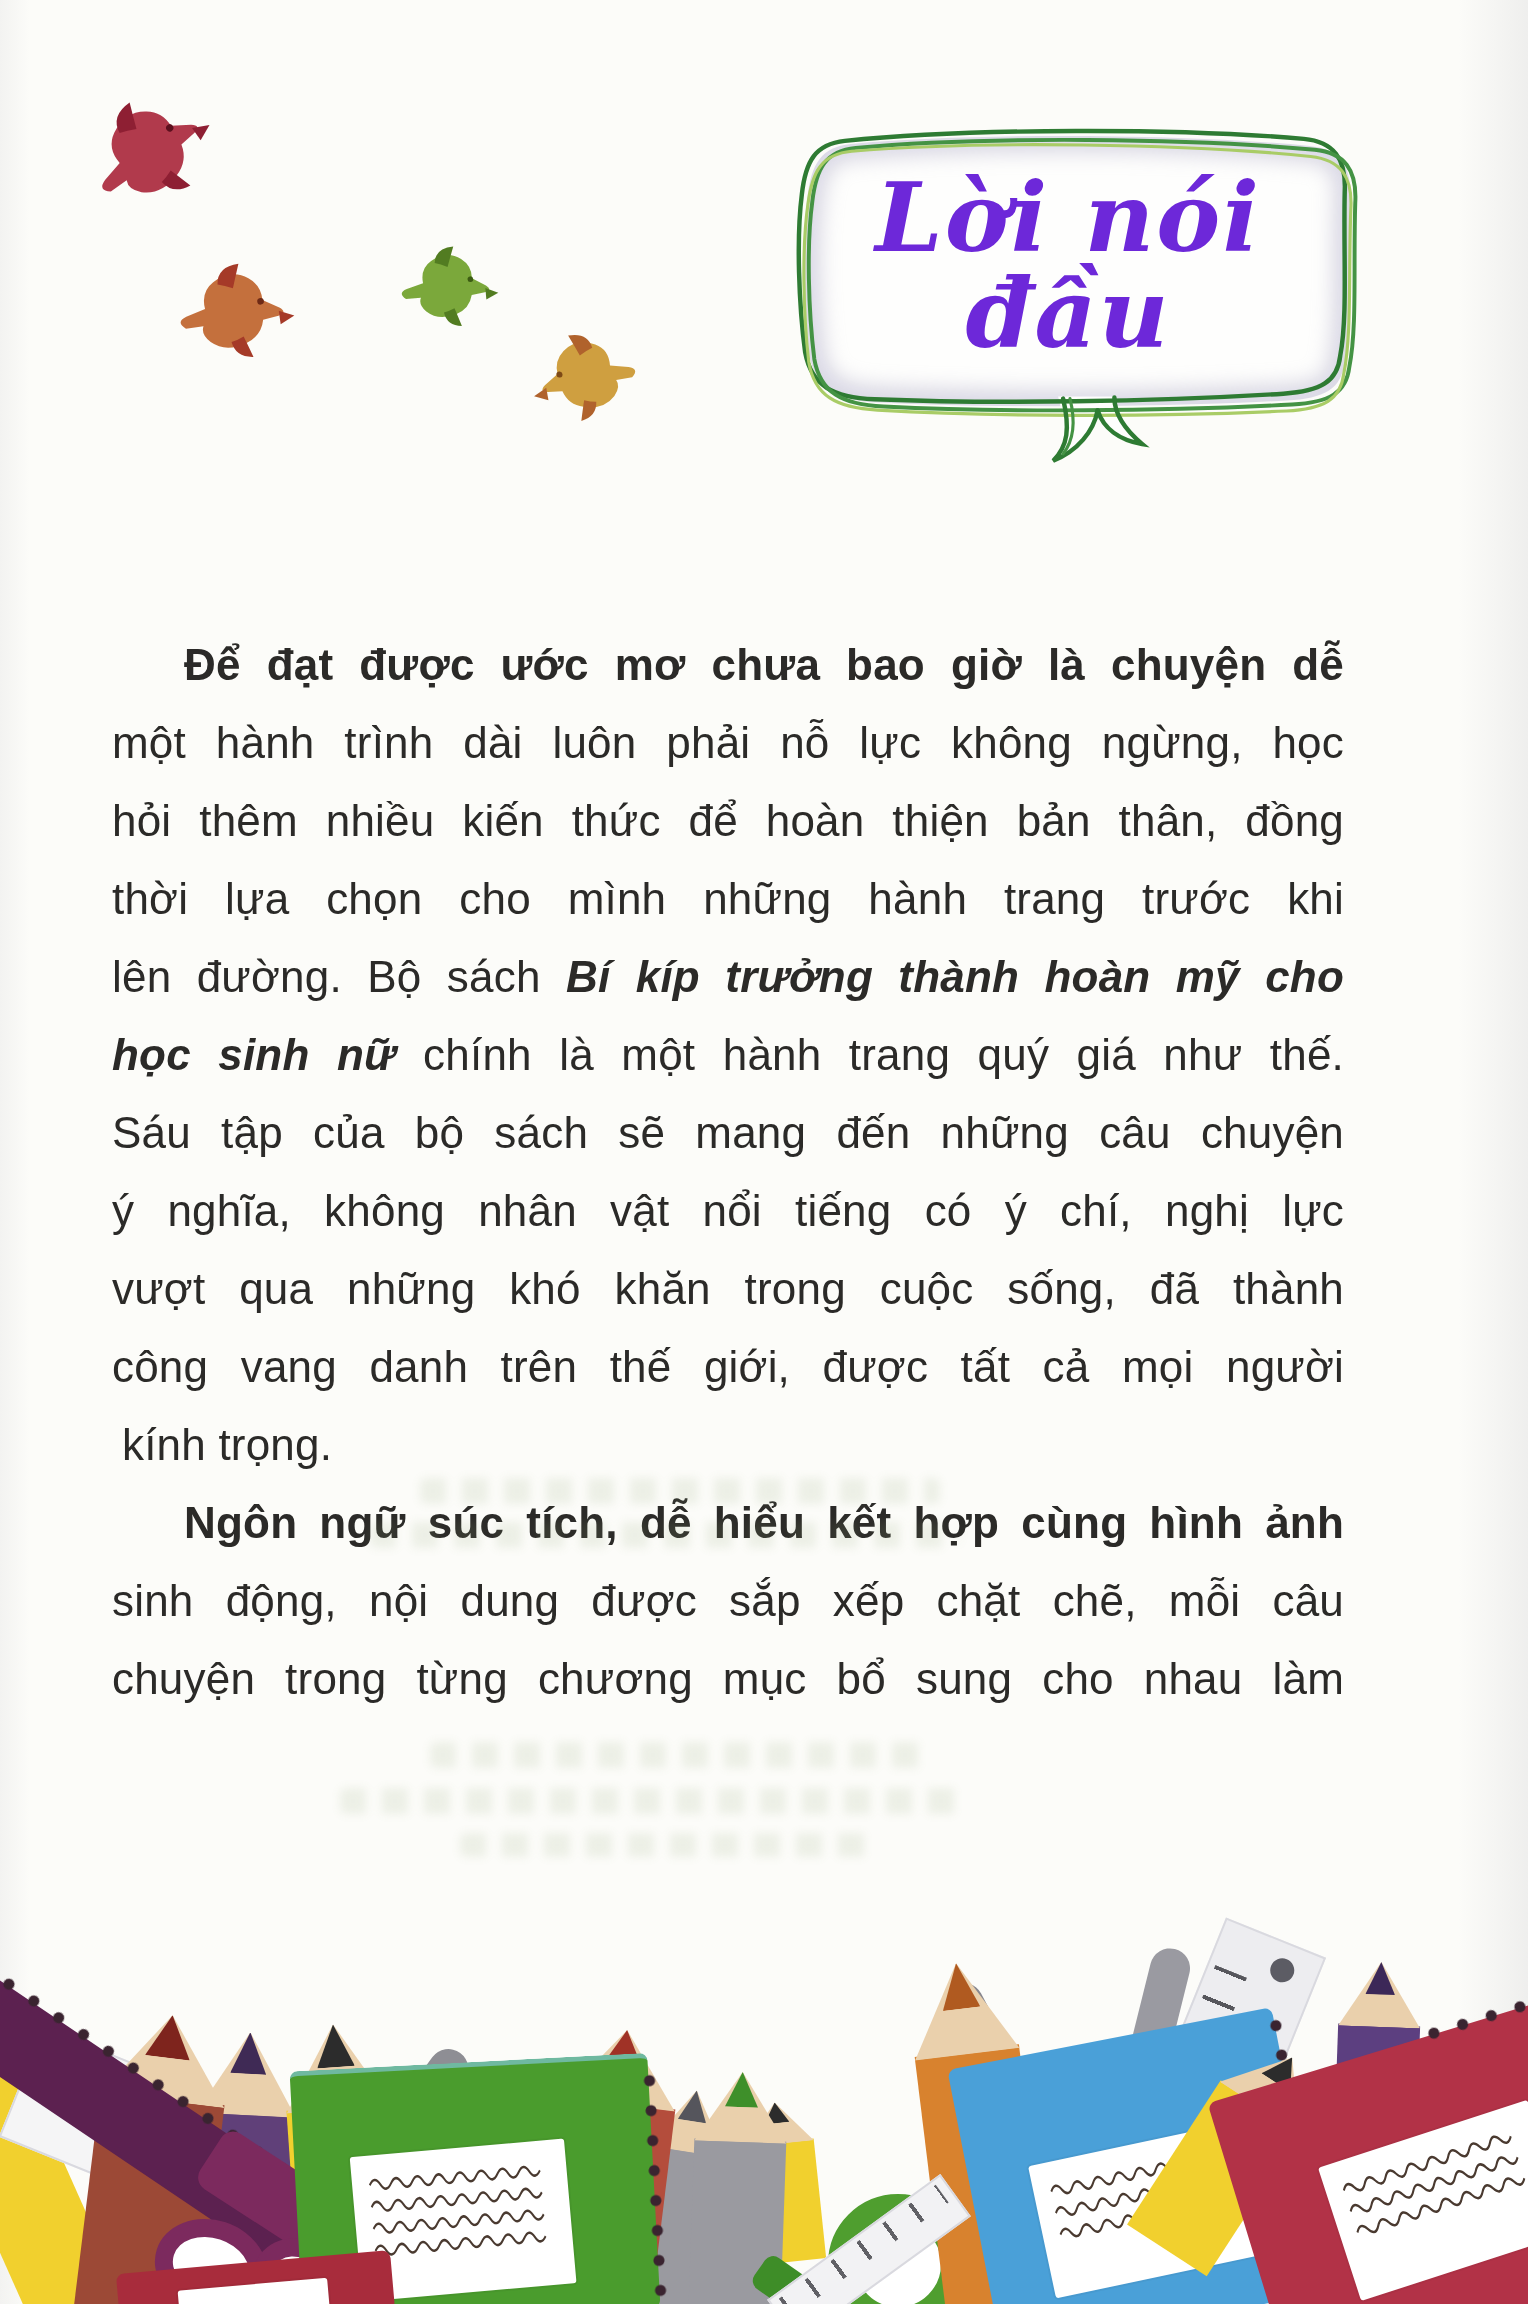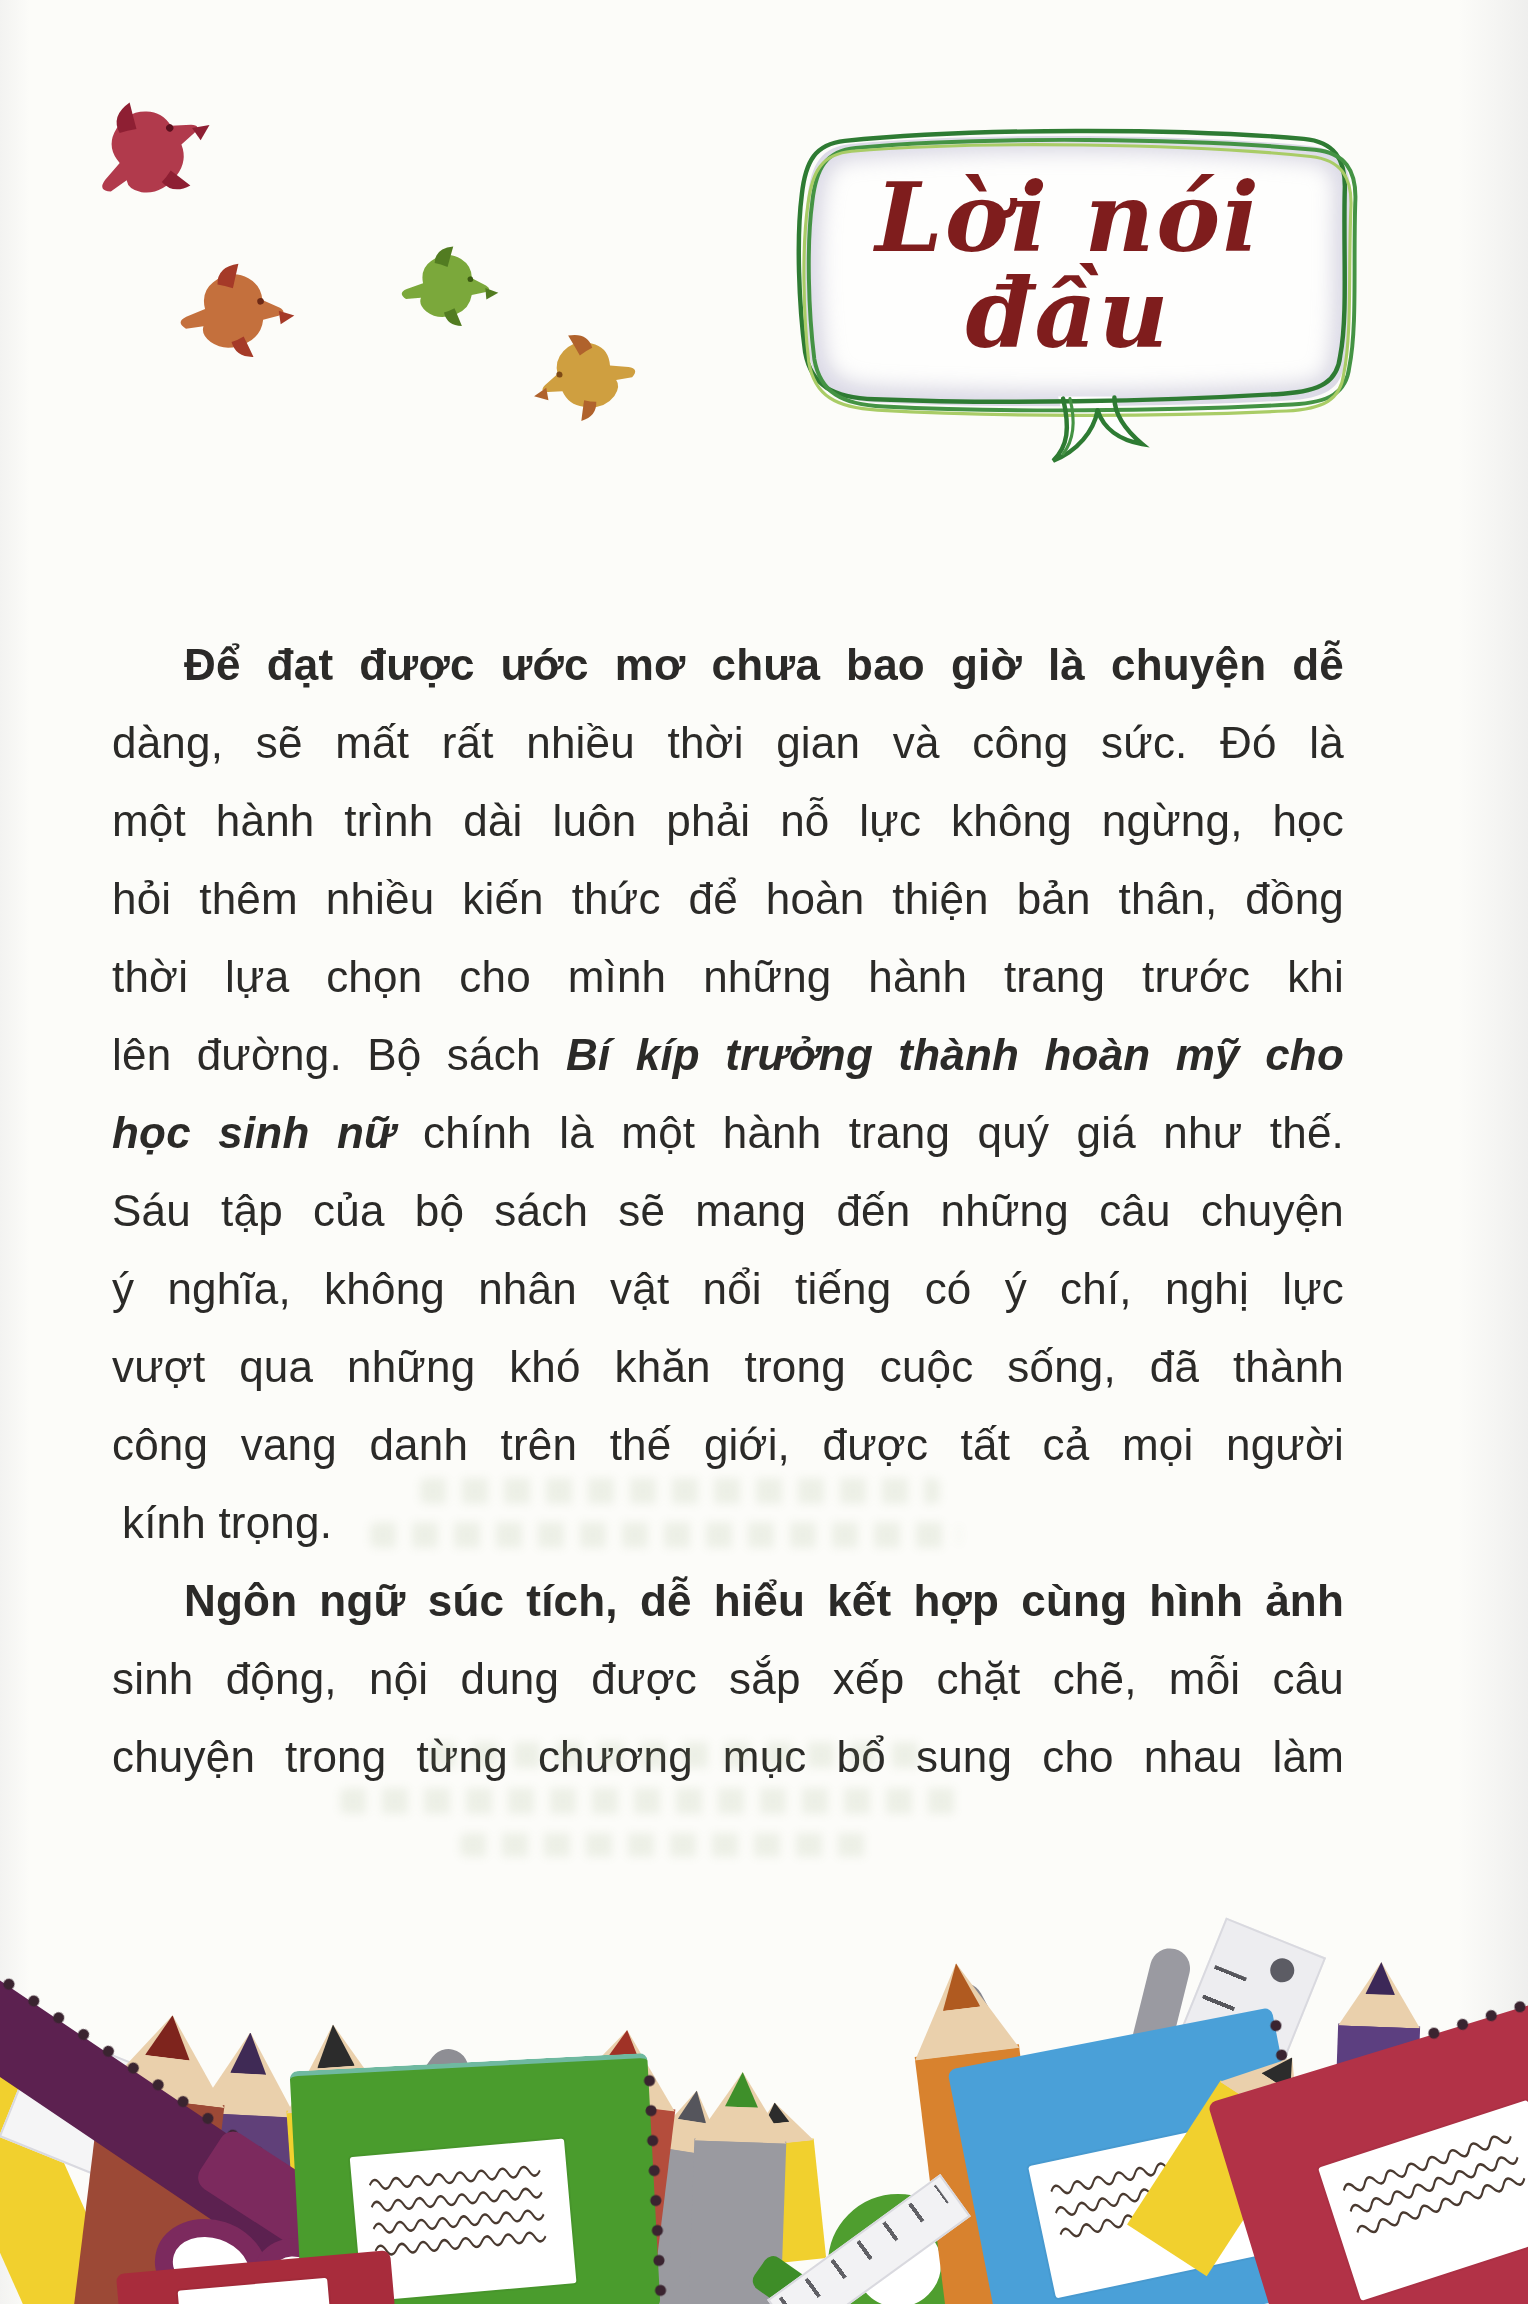--- a/index.html
+++ b/index.html
@@ -119,26 +119,25 @@
       <path d="M300 286 C 308 316, 308 334, 294 352 C 320 340, 336 320, 340 300 C 346 318, 362 330, 386 334 C 366 318, 356 302, 356 286 Z" fill="#fefefd"></path>
       <g fill="none" stroke-linecap="round">
         <path d="M90 30 C 220 18, 430 20, 555 32 C 585 35, 598 52, 596 86 C 594 150, 598 212, 590 252 C 587 278, 570 288, 532 290 C 400 297, 240 298, 118 292 C 76 290, 54 278, 48 244 C 42 196, 40 128, 46 84 C 50 50, 60 33, 90 30 Z" stroke="#2e7b33" stroke-width="4.5" transform="translate(-5,-5) rotate(-0.5 310 160)"></path>
         <path d="M90 30 C 220 18, 430 20, 555 32 C 585 35, 598 52, 596 86 C 594 150, 598 212, 590 252 C 587 278, 570 288, 532 290 C 400 297, 240 298, 118 292 C 76 290, 54 278, 48 244 C 42 196, 40 128, 46 84 C 50 50, 60 33, 90 30 Z" stroke="#449344" stroke-width="4" transform="translate(5,4)"></path>
         <path d="M90 30 C 220 18, 430 20, 555 32 C 585 35, 598 52, 596 86 C 594 150, 598 212, 590 252 C 587 278, 570 288, 532 290 C 400 297, 240 298, 118 292 C 76 290, 54 278, 48 244 C 42 196, 40 128, 46 84 C 50 50, 60 33, 90 30 Z" stroke="#a9cc66" stroke-width="3.2" transform="translate(0,9) rotate(0.4 310 160)"></path>
         <path d="M305 288 C 312 318, 310 336, 295 351 C 320 341, 336 321, 340 300" stroke="#2e7b33" stroke-width="4.5"></path>
         <path d="M340 300 C 346 318, 362 330, 385 334 C 366 318, 357 302, 357 287" stroke="#2e7b33" stroke-width="4.5"></path>
         <path d="M312 288 C 318 312, 316 330, 305 344" stroke="#449344" stroke-width="3.2"></path>
       </g>
     </svg>
-    <div class="bubble-title" style="color: #7f1d1d;">Lời nói đầu</div>
+    <div class="bubble-title" style="color: #6d28d9;">Lời nói đầu</div>
   </div>
 
   <div class="bodytext" id="bodytext" style="color: rgb(43, 42, 40);">
       <div class="line ind"><span>Để đạt được ước mơ chưa bao giờ là chuyện dễ</span></div>
-      <div class="line"><span>dàng, sẽ mất rất nhiều thời gian và công sức. Đó là</span></div>
       <div class="line"><span>một hành trình dài luôn phải nỗ lực không ngừng, học</span></div>
       <div class="line"><span>hỏi thêm nhiều kiến thức để hoàn thiện bản thân, đồng</span></div>
       <div class="line"><span>thời lựa chọn cho mình những hành trang trước khi</span></div>
       <div class="line"><span>lên đường. Bộ sách </span><span class="bi">Bí kíp trưởng thành hoàn mỹ cho</span></div>
       <div class="line"><span class="bi">học sinh nữ</span><span> chính là một hành trang quý giá như thế.</span></div>
       <div class="line"><span>Sáu tập của bộ sách sẽ mang đến những câu chuyện</span></div>
       <div class="line"><span>ý nghĩa, không nhân vật nổi tiếng có ý chí, nghị lực</span></div>
       <div class="line"><span>vượt qua những khó khăn trong cuộc sống, đã thành</span></div>
       <div class="line"><span>công vang danh trên thế giới, được tất cả mọi người</span></div>
       <div class="line end"><span>kính trọng.</span></div>

